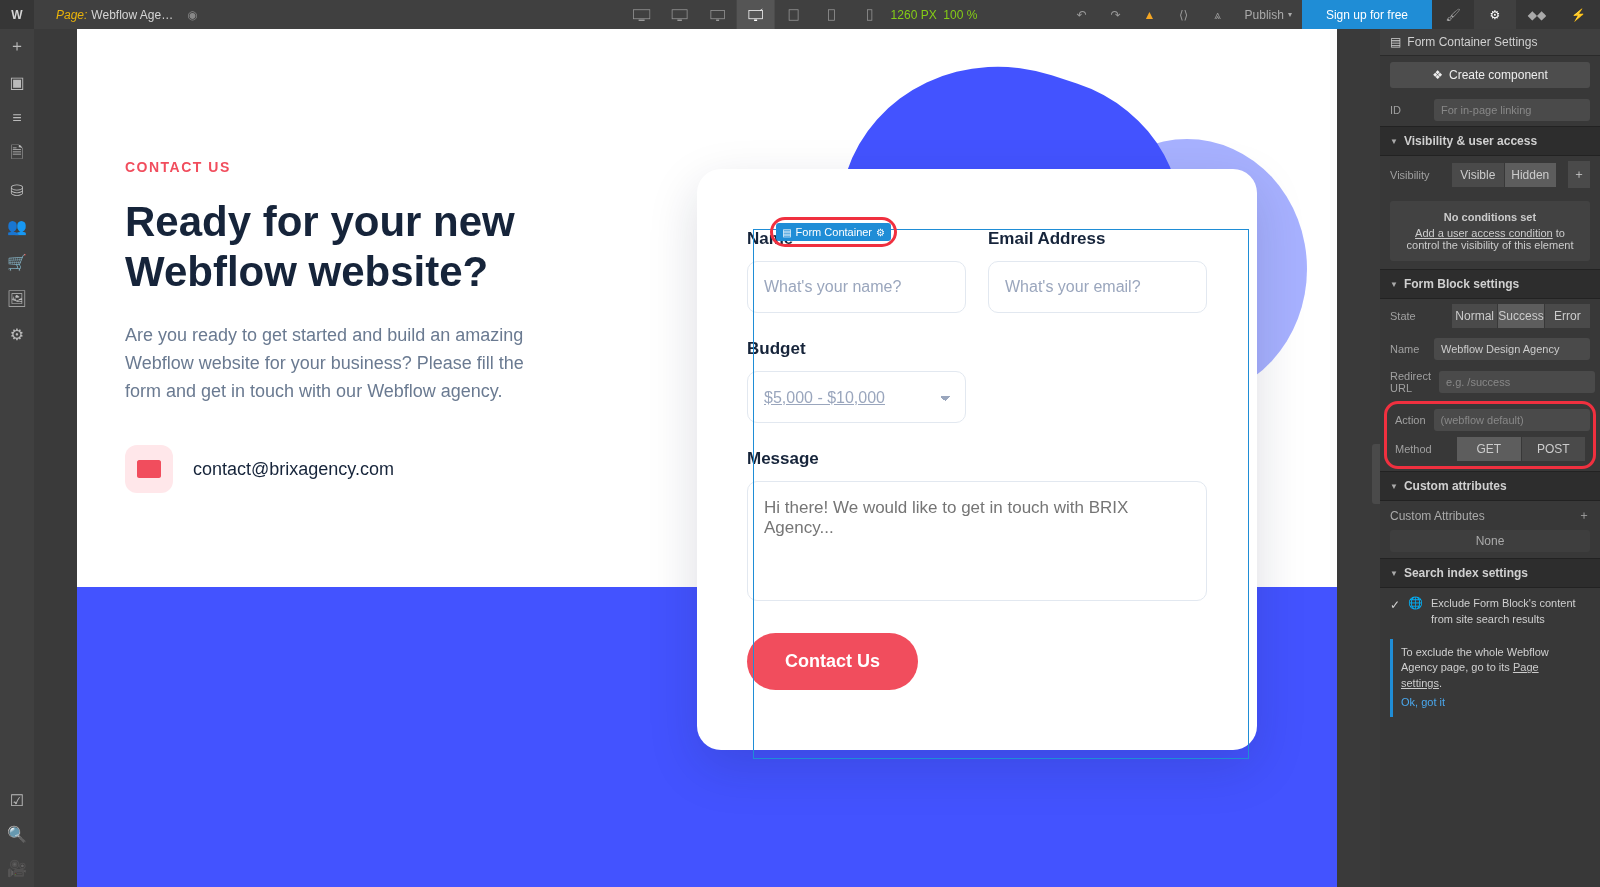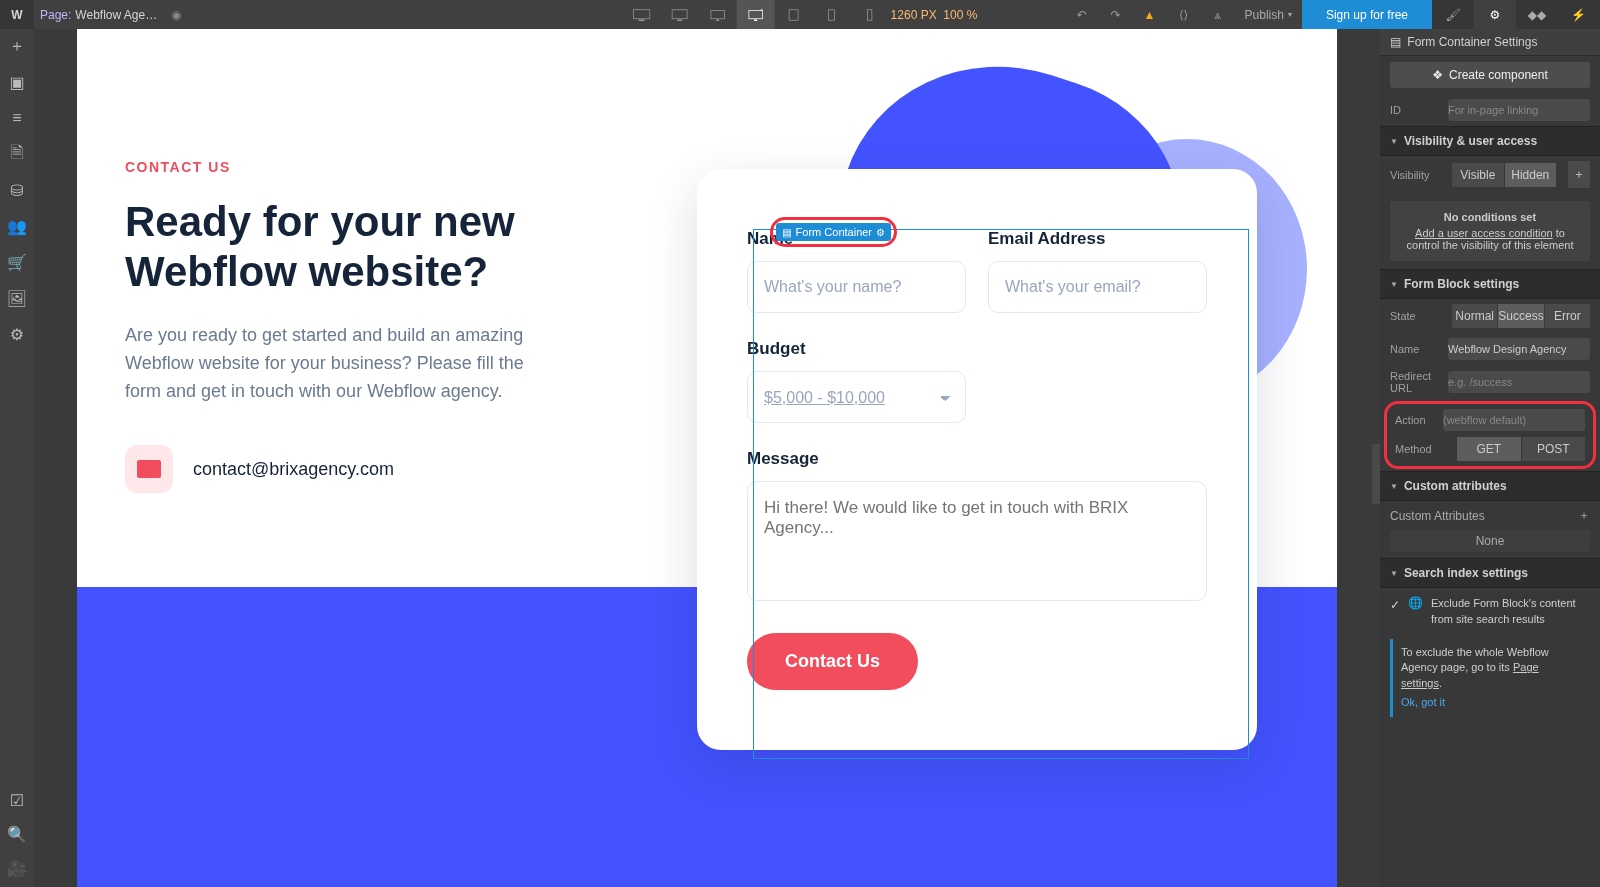--- a/index.html
+++ b/index.html
@@ -1,28 +1,28 @@
 <!DOCTYPE html>
 <html><head>
 <meta charset="utf-8">
 <style>
 * { box-sizing: border-box; margin: 0; padding: 0; }
 body { font-family: -apple-system, BlinkMacSystemFont, "Segoe UI", Arial, sans-serif; background: #2e2e2e; overflow: hidden; width: 1600px; height: 887px; }
 
 
 .topbar { height: 29px; background: #404040; display: flex; align-items: center; color: #d5d5d5; font-size: 12px; position: relative; }
 .topbar .wf-logo { width: 34px; height: 29px; background: #363636; display:flex; align-items:center; justify-content:center; font-weight:bold; color:#d5d5d5;}
-.topbar .page-lbl { margin-left: 6px; color:#c4b5fd;}
+.topbar .page-lbl { margin-left: 22px; color:#eab308;font-style:italic;}
 .topbar .page-name { color:#d5d5d5; margin-left:4px;}
 .topbar .eye { margin-left:14px; color:#888;}
 .topbar .center { position:absolute; left:50%; transform:translateX(-50%); display:flex; align-items:center; gap:0; }
 .devbtn { width:38px; height:29px; display:flex; align-items:center; justify-content:center; color:#999; }
 .devbtn.active { background:#555; color:#fff; }
 .devbtn svg { width:18px; height:14px; }
-.topbar .dim { margin-left:2px; color:#fdba74; }
+.topbar .dim { margin-left:2px; color:#84cc16; }
 .topbar .right { margin-left:auto; display:flex; align-items:center; height:100%; }
 .topbar .ricon { width:34px; display:flex; align-items:center; justify-content:center; color:#999; height:100%; }
 .topbar .publish { color:#aaa; padding:0 10px; display:flex; align-items:center; gap:4px;}
 .topbar .signup { background:#1f8dd6; color:#fff; height:100%; display:flex; align-items:center; padding:0 24px;}
 
 
 .topright-tabs { display:flex; height:29px; background:#363636;}
 .topright-tabs .tab { width:42px; display:flex; align-items:center;justify-content:center; color:#aaa;}
 .topright-tabs .tab.active { background:#404040; color:#fff;}
 
@@ -65,21 +65,21 @@
 .msg-field { grid-column:1/3;}
 .msg-field textarea { width:100%; height:120px; border:1px solid #e2e8f0; border-radius:10px; padding:16px; font-size:17px; color:#9aa6bd; font-family:inherit; resize:none;}
 .submit-btn { margin-top:28px; background:#f14d5d; color:#fff; border:none; border-radius:999px; padding:18px 38px; font-size:18px; font-weight:600; cursor:pointer;}
 
 
 .right-panel { position:absolute; right:0; top:29px; bottom:0; width:220px; background:#383838; color:#d0d0d0; font-size:12px; overflow-y:auto;}
 .panel-header { display:flex; align-items:center; gap:6px; background:#3f3f3f; padding:6px 10px; border-bottom:1px solid #2a2a2a;}
 .wide-btn { margin:6px 10px; background:#4d4d4d; color:#eee; text-align:center; padding:6px; border-radius:3px; display:flex; align-items:center; justify-content:center; gap:6px;}
 .row { display:flex; align-items:center; padding:5px 10px; gap:8px;}
 .row .lbl { width:54px; color:#a0a0a0; font-size:11px;}
-.row input { flex:1; background:#4a4a4a; border:none; color:#ccc; padding:5px 0; border-radius:3px; font-size:11px;}
+.row input { flex:1; background:#4a4a4a; border:none; color:#ccc; padding:5px 7px; border-radius:3px; font-size:11px;}
 .row input::placeholder { color:#888;}
 .section-head { background:#2d2d2d; padding:7px 10px; font-weight:600; display:flex; align-items:center; gap:6px; border-top:1px solid #222; border-bottom:1px solid #222;}
 .section-head::before { content:"▼"; font-size:8px; color:#aaa;}
 .seg { display:flex; flex:1;}
 .seg .opt { flex:1; text-align:center; background:#4a4a4a; padding:5px 0; font-size:12px; color:#ccc; border-right:1px solid #383838;}
 .seg .opt.active { background:#5d5d5d; }
 .seg .opt:last-child { border-right:none;}
 .plus-btn { width:22px; text-align:center; background:#4a4a4a; margin-left:4px; padding:5px 0;}
 .cond-box { margin:8px 10px; background:#424242; padding:10px; text-align:center; font-size:11px; color:#ccc; border-radius:3px;}
 .cond-box .link { color:#ccc; text-decoration:underline;}

